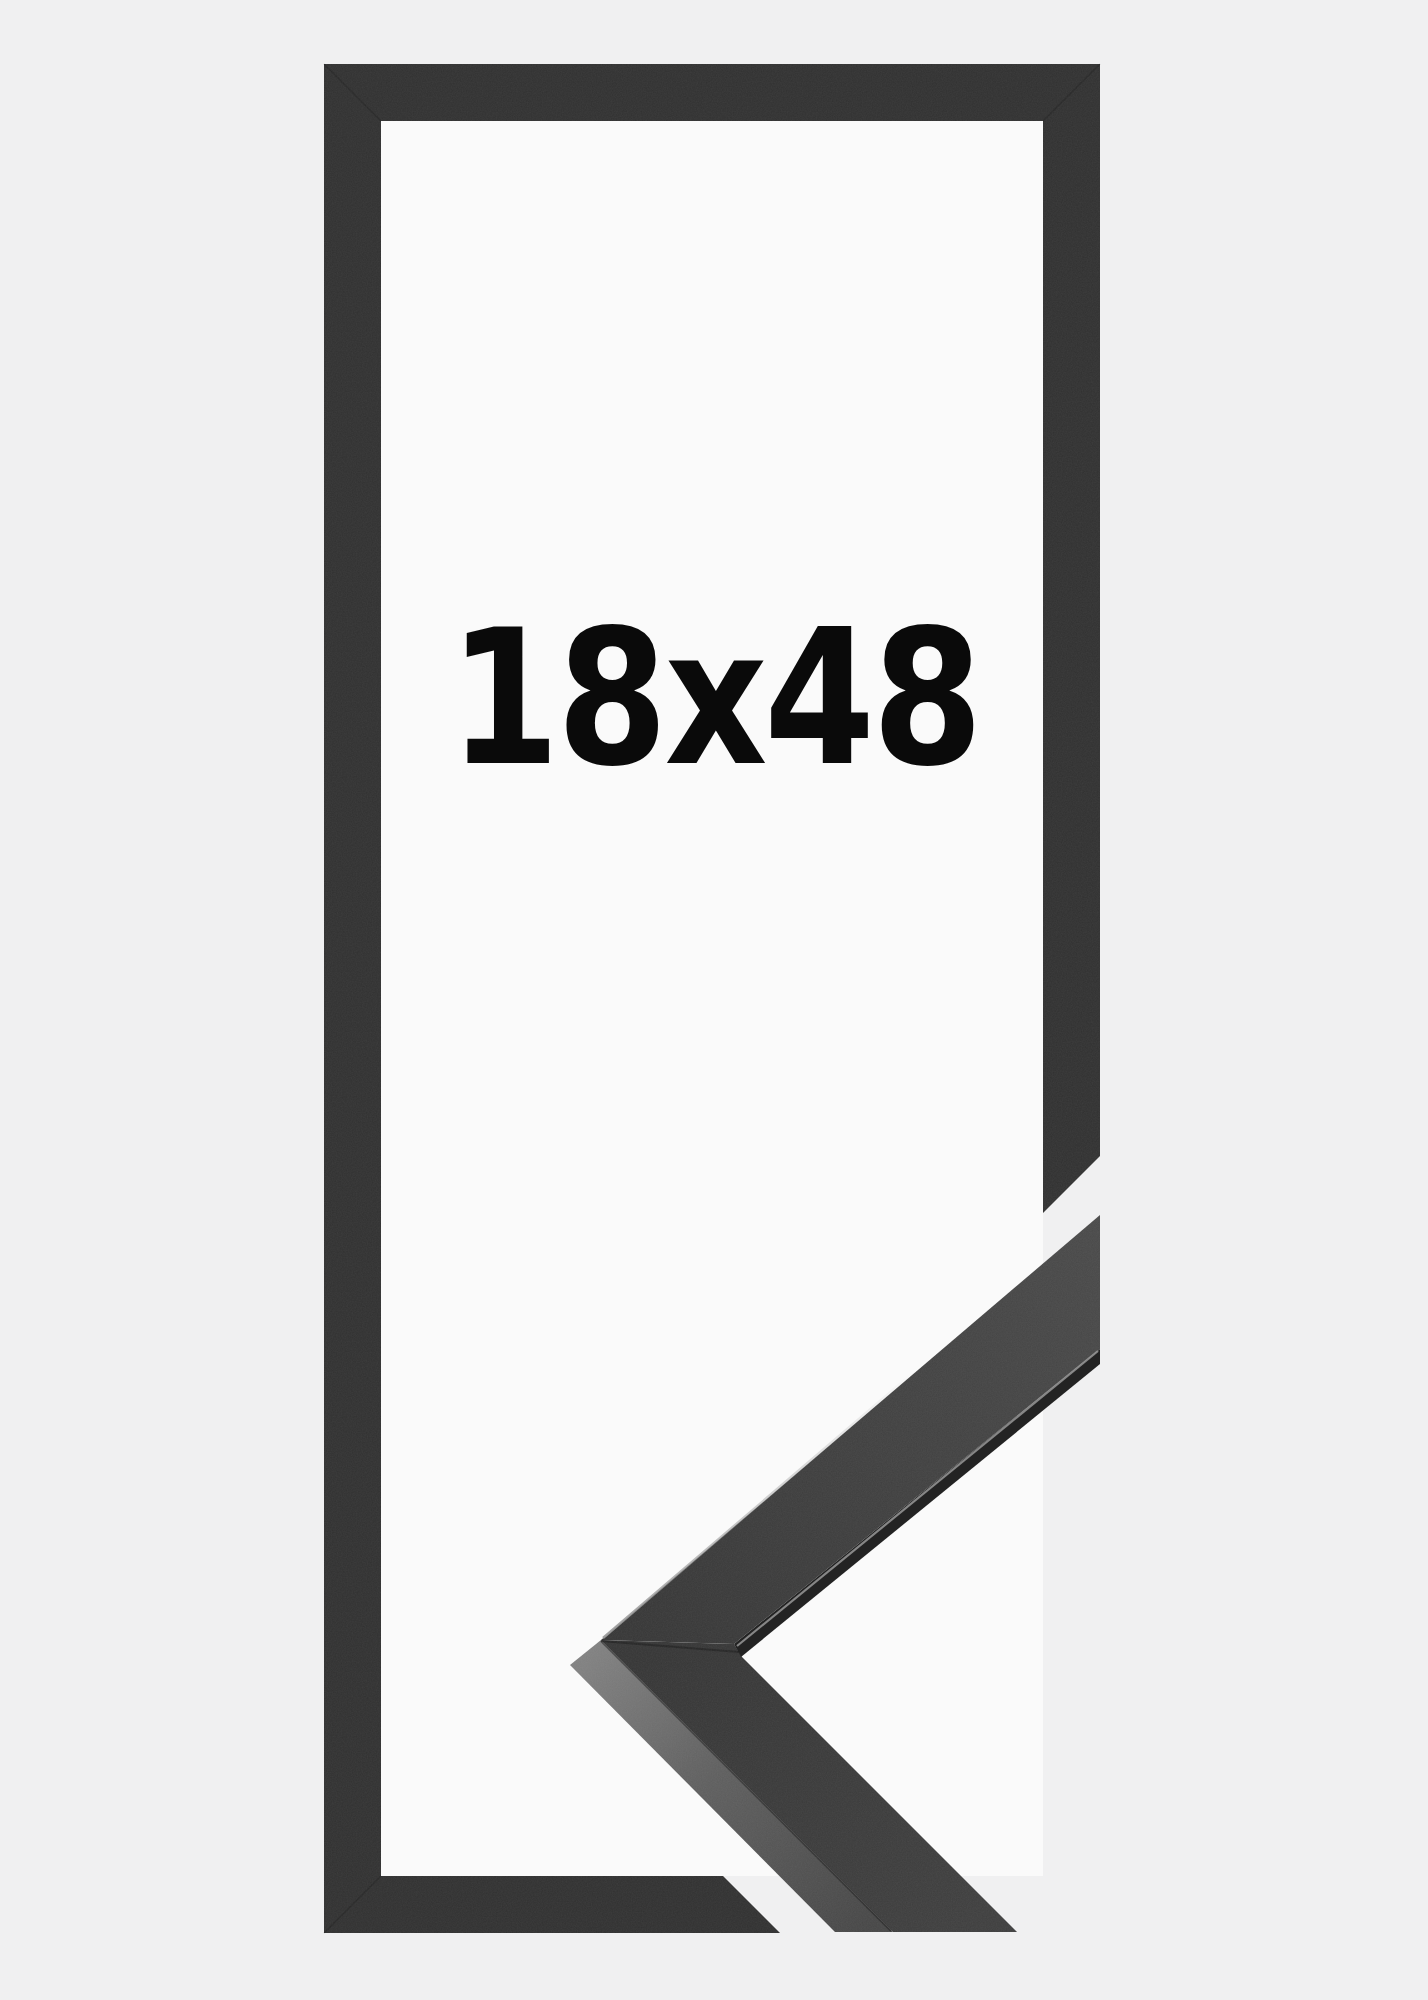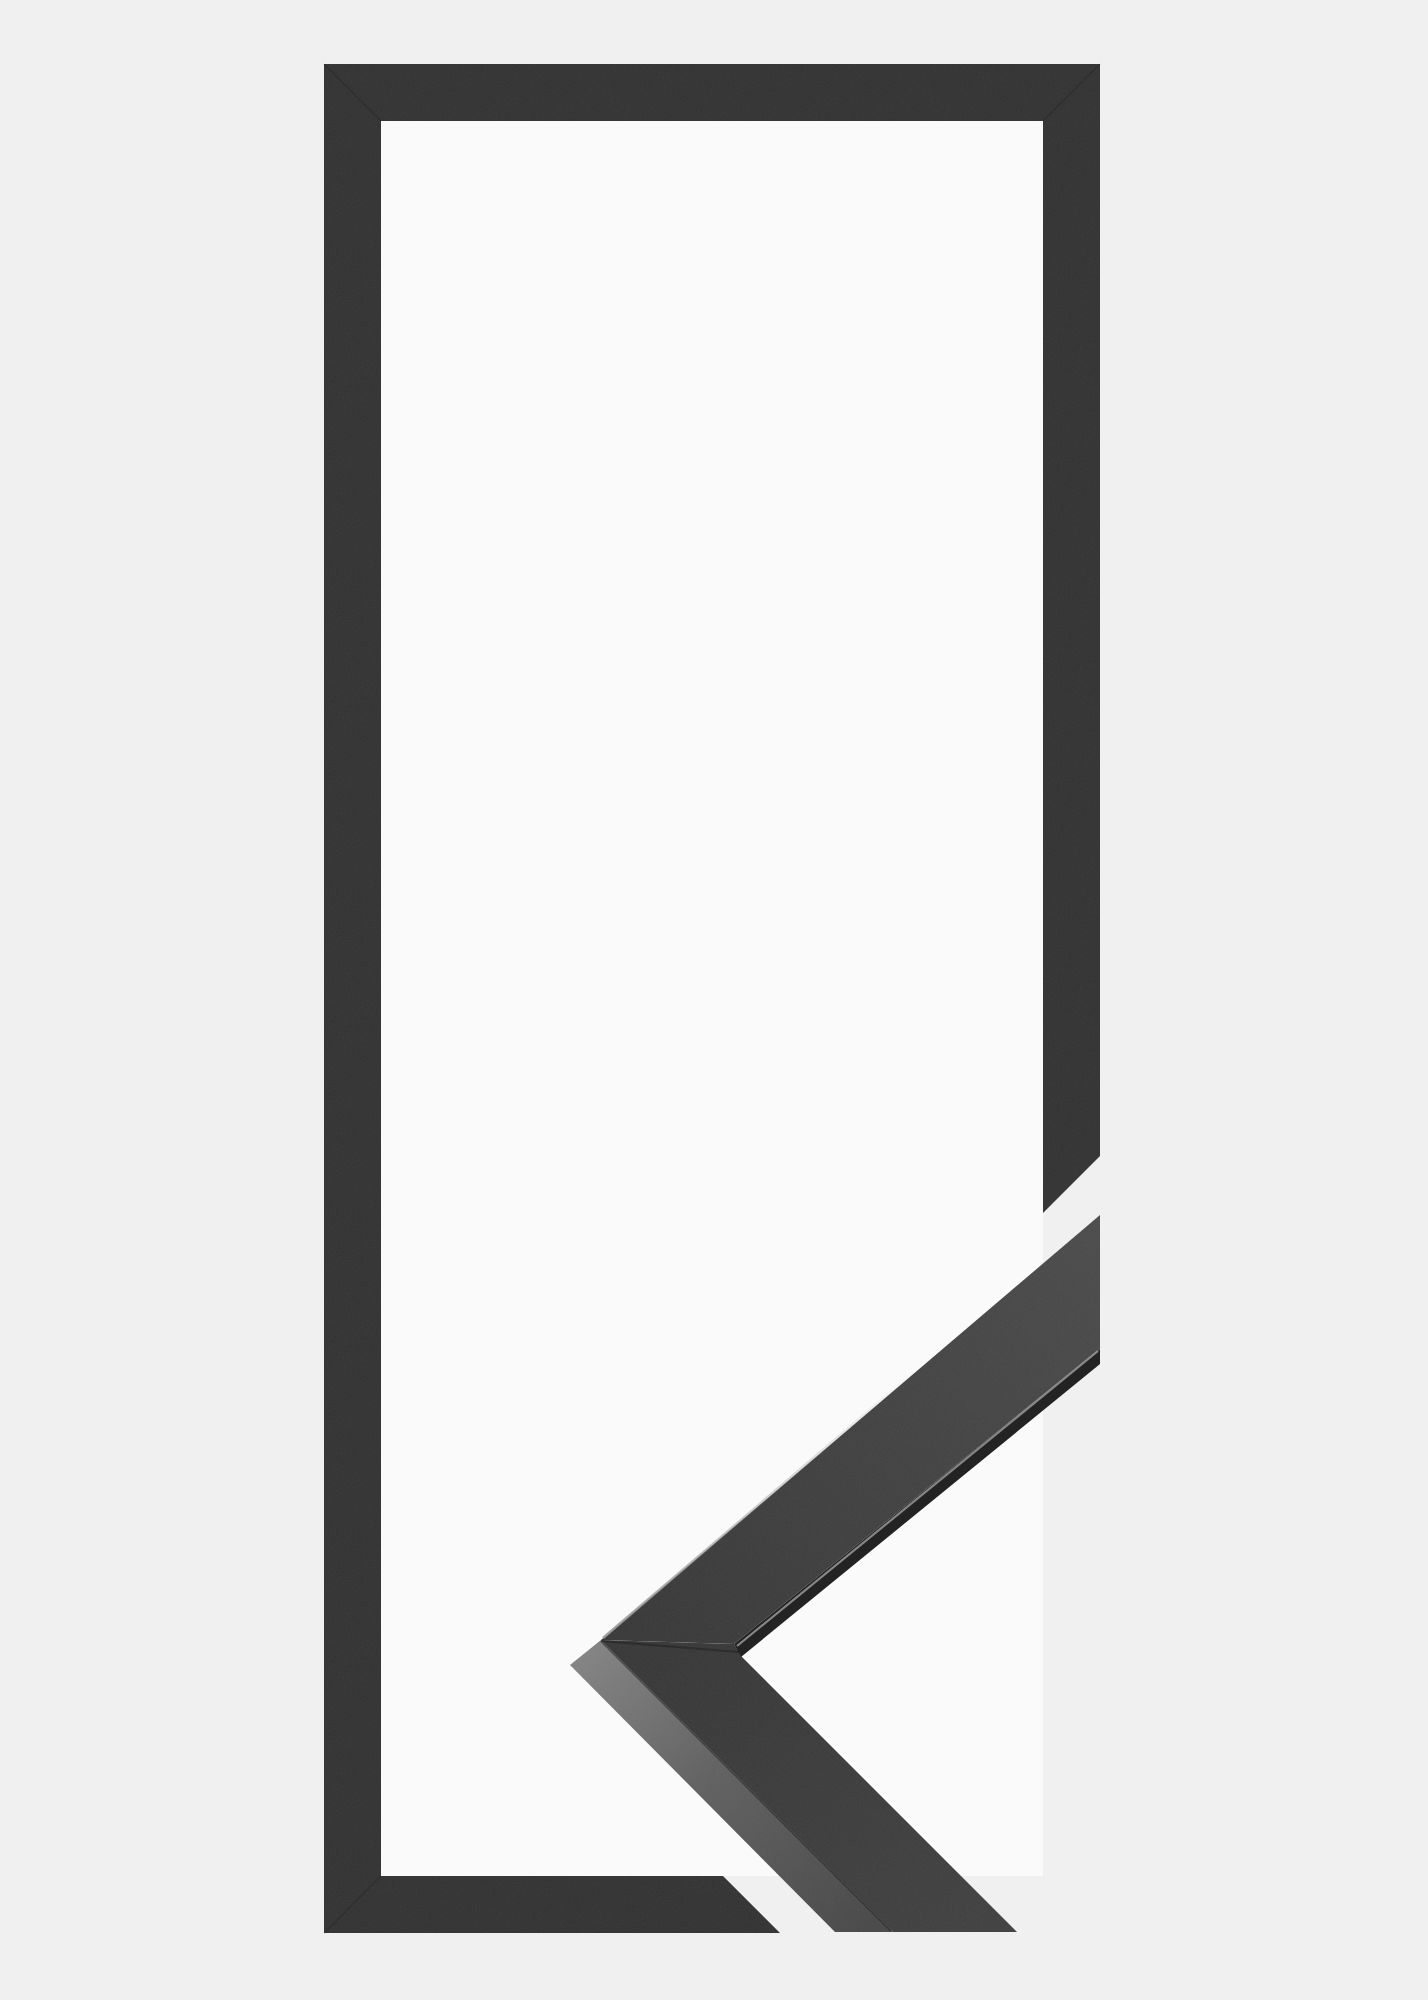--- a/index.html
+++ b/index.html
@@ -103,14 +103,17 @@
       <path d="M324,64 H1100 V121 H324 Z" fill="#ffffff"></path>
       <path d="M324,64 H381 V1933 H324 Z" fill="#ffffff"></path>
       <path d="M1043,64 H1100 V1156 L1043,1213 Z" fill="#ffffff"></path>
       <path d="M324,1876 H723 L780,1933 H324 Z" fill="#ffffff"></path>
       <path d="M601,1640 L1100,1215 L1100,1349 L734,1644 Z" fill="#ffffff"></path>
       <path d="M601,1640 L734,1644 L742,1657 L1017,1932 L893,1932 Z" fill="#ffffff"></path>
       <path d="M601,1640 L893,1932 L835,1932 L570,1665 Z" fill="#ffffff"></path>
     </g>
   </svg>
 
+  <div class="size-label-wrap">
+    <span class="size-label">18x48</span>
+  </div>
 
 </div>
 
 </body></html>

